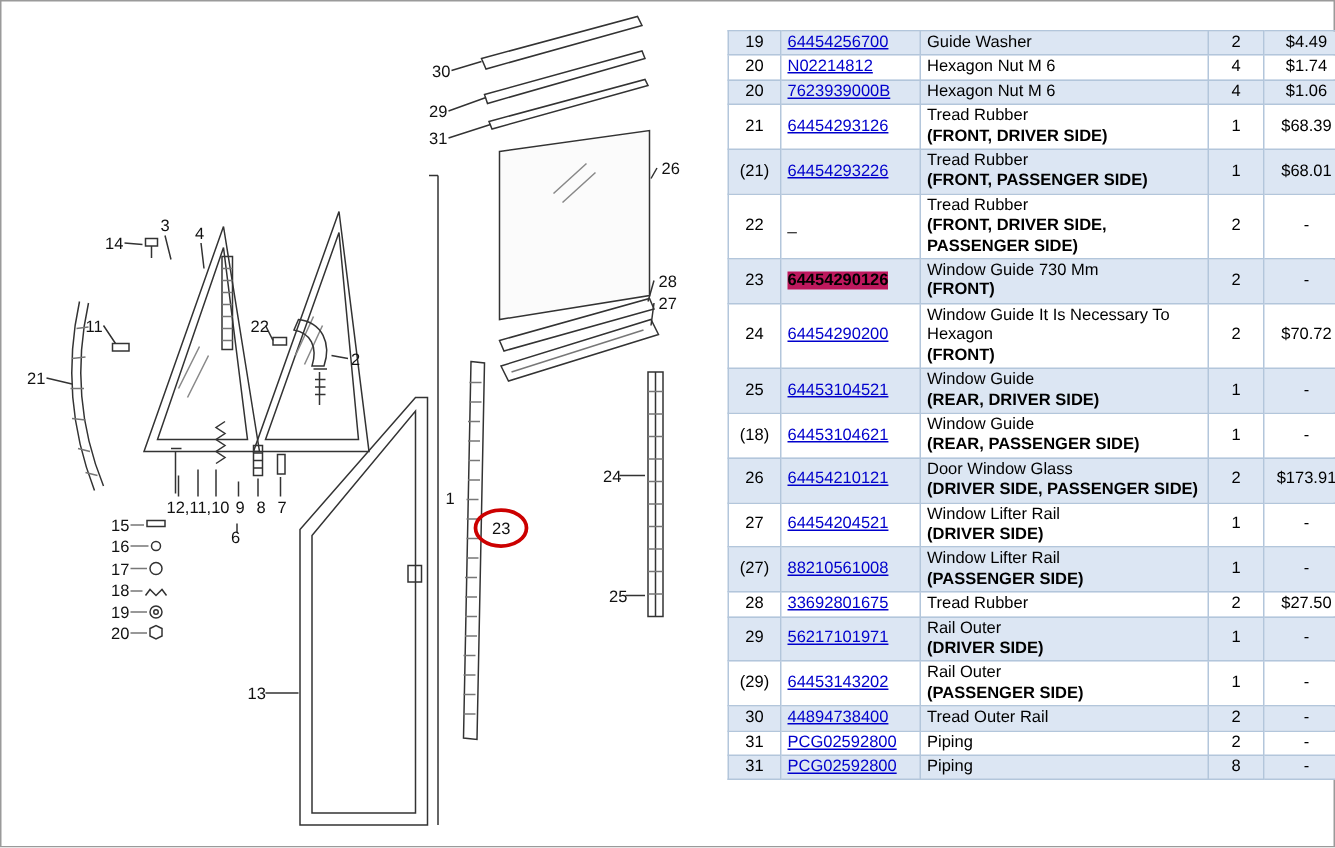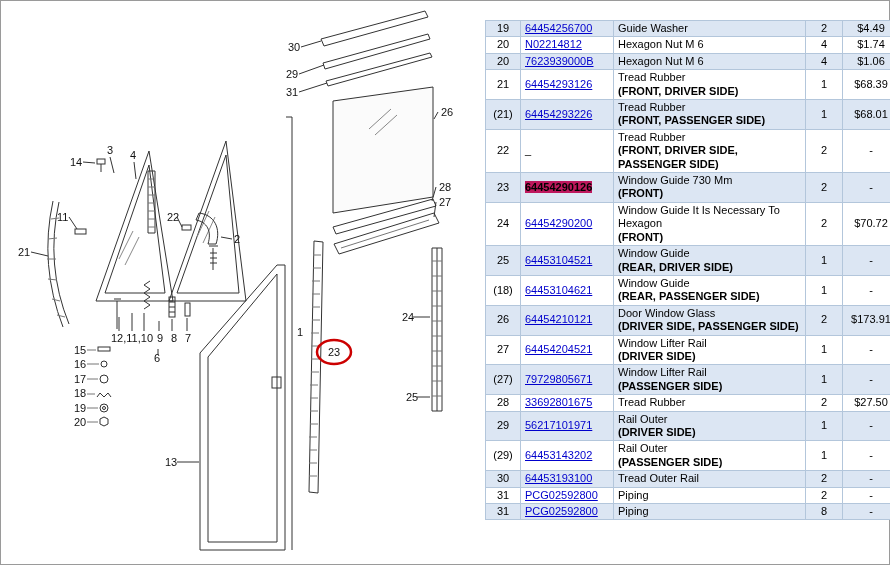--- a/index.html
+++ b/index.html
@@ -215,21 +215,21 @@
           </tr>
           <tr>
             <td class="c-ref">27</td>
             <td class="c-part"><a class="plink" href="#">64454204521</a></td>
             <td class="c-desc"><span>Window Lifter Rail</span><br><b>(DRIVER SIDE)</b></td>
             <td class="c-qty">1</td>
             <td class="c-price">-</td>
           </tr>
           <tr>
             <td class="c-ref">(27)</td>
-            <td class="c-part"><a class="plink" href="#">79729805671</a></td>
+            <td class="c-part"><a class="plink" href="#">88210561008</a></td>
             <td class="c-desc"><span>Window Lifter Rail</span><br><b>(PASSENGER SIDE)</b></td>
             <td class="c-qty">1</td>
             <td class="c-price">-</td>
           </tr>
           <tr>
             <td class="c-ref">28</td>
             <td class="c-part"><a class="plink" href="#">33692801675</a></td>
             <td class="c-desc"><span>Tread Rubber</span></td>
             <td class="c-qty">2</td>
             <td class="c-price">$27.50</td>
@@ -243,21 +243,21 @@
           </tr>
           <tr>
             <td class="c-ref">(29)</td>
             <td class="c-part"><a class="plink" href="#">64453143202</a></td>
             <td class="c-desc"><span>Rail Outer</span><br><b>(PASSENGER SIDE)</b></td>
             <td class="c-qty">1</td>
             <td class="c-price">-</td>
           </tr>
           <tr>
             <td class="c-ref">30</td>
-            <td class="c-part"><a class="plink" href="#">64453193100</a></td>
+            <td class="c-part"><a class="plink" href="#">44894738400</a></td>
             <td class="c-desc"><span>Tread Outer Rail</span></td>
             <td class="c-qty">2</td>
             <td class="c-price">-</td>
           </tr>
           <tr>
             <td class="c-ref">31</td>
             <td class="c-part"><a class="plink" href="#">PCG02592800</a></td>
             <td class="c-desc"><span>Piping</span></td>
             <td class="c-qty">2</td>
             <td class="c-price">-</td>

